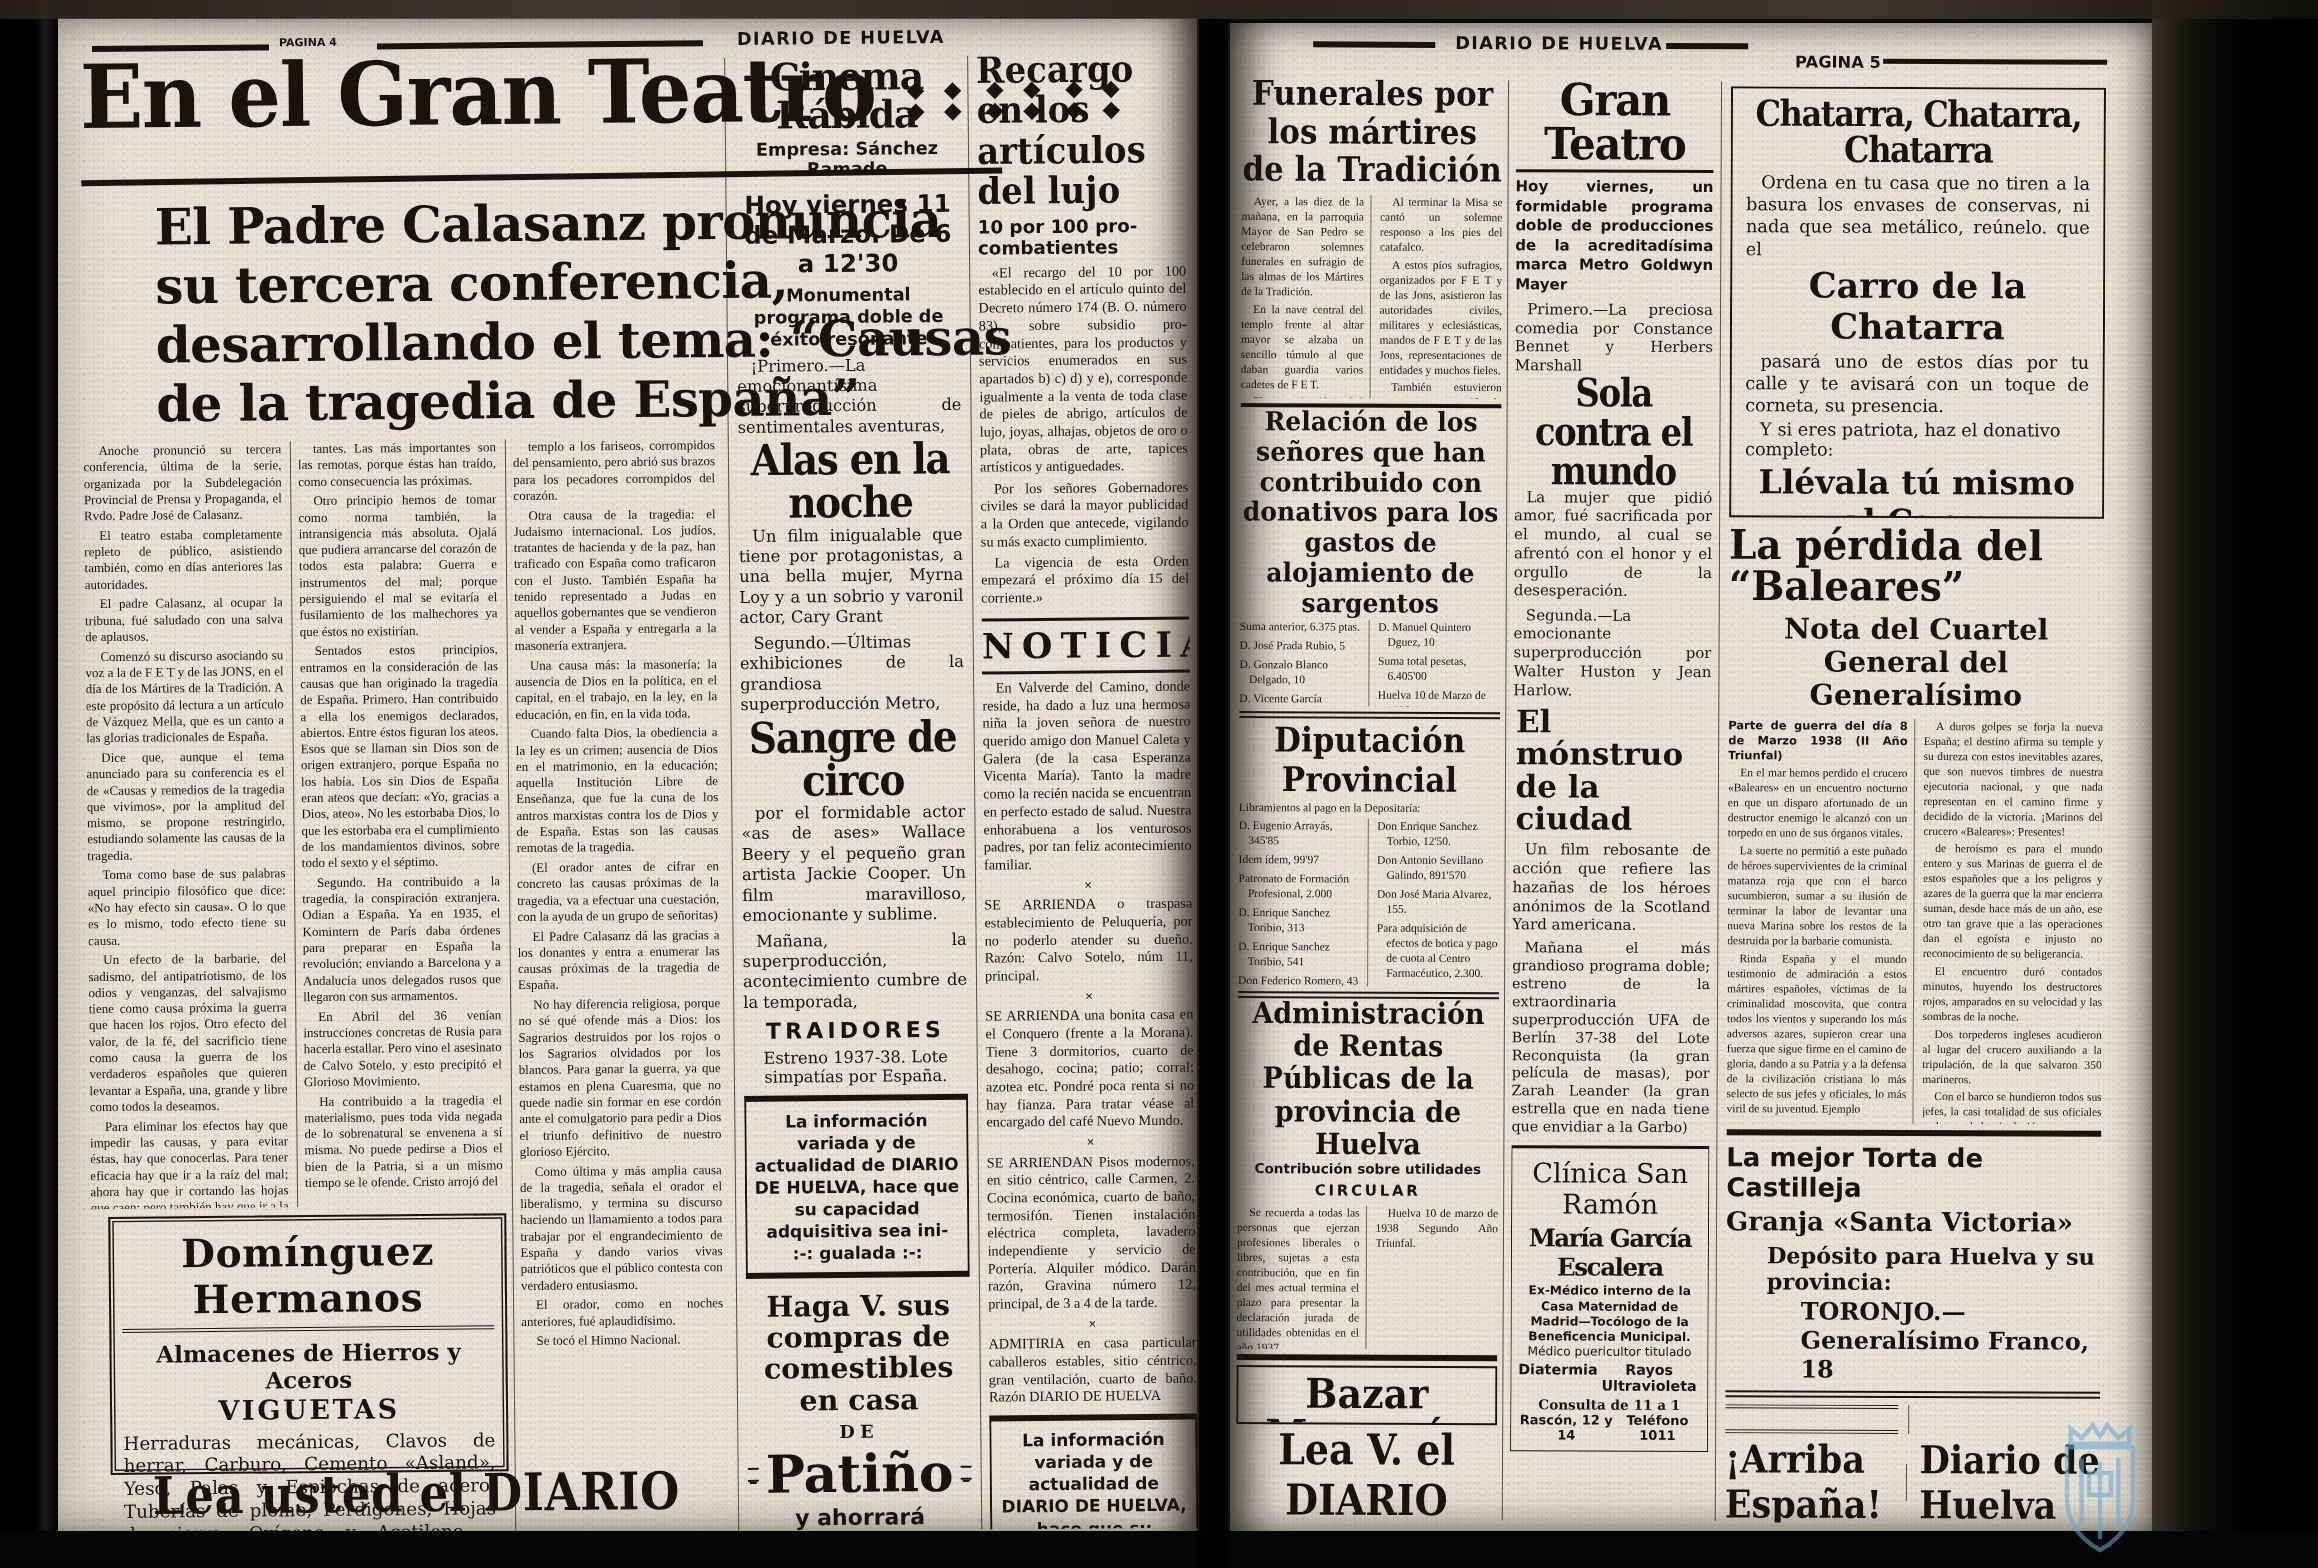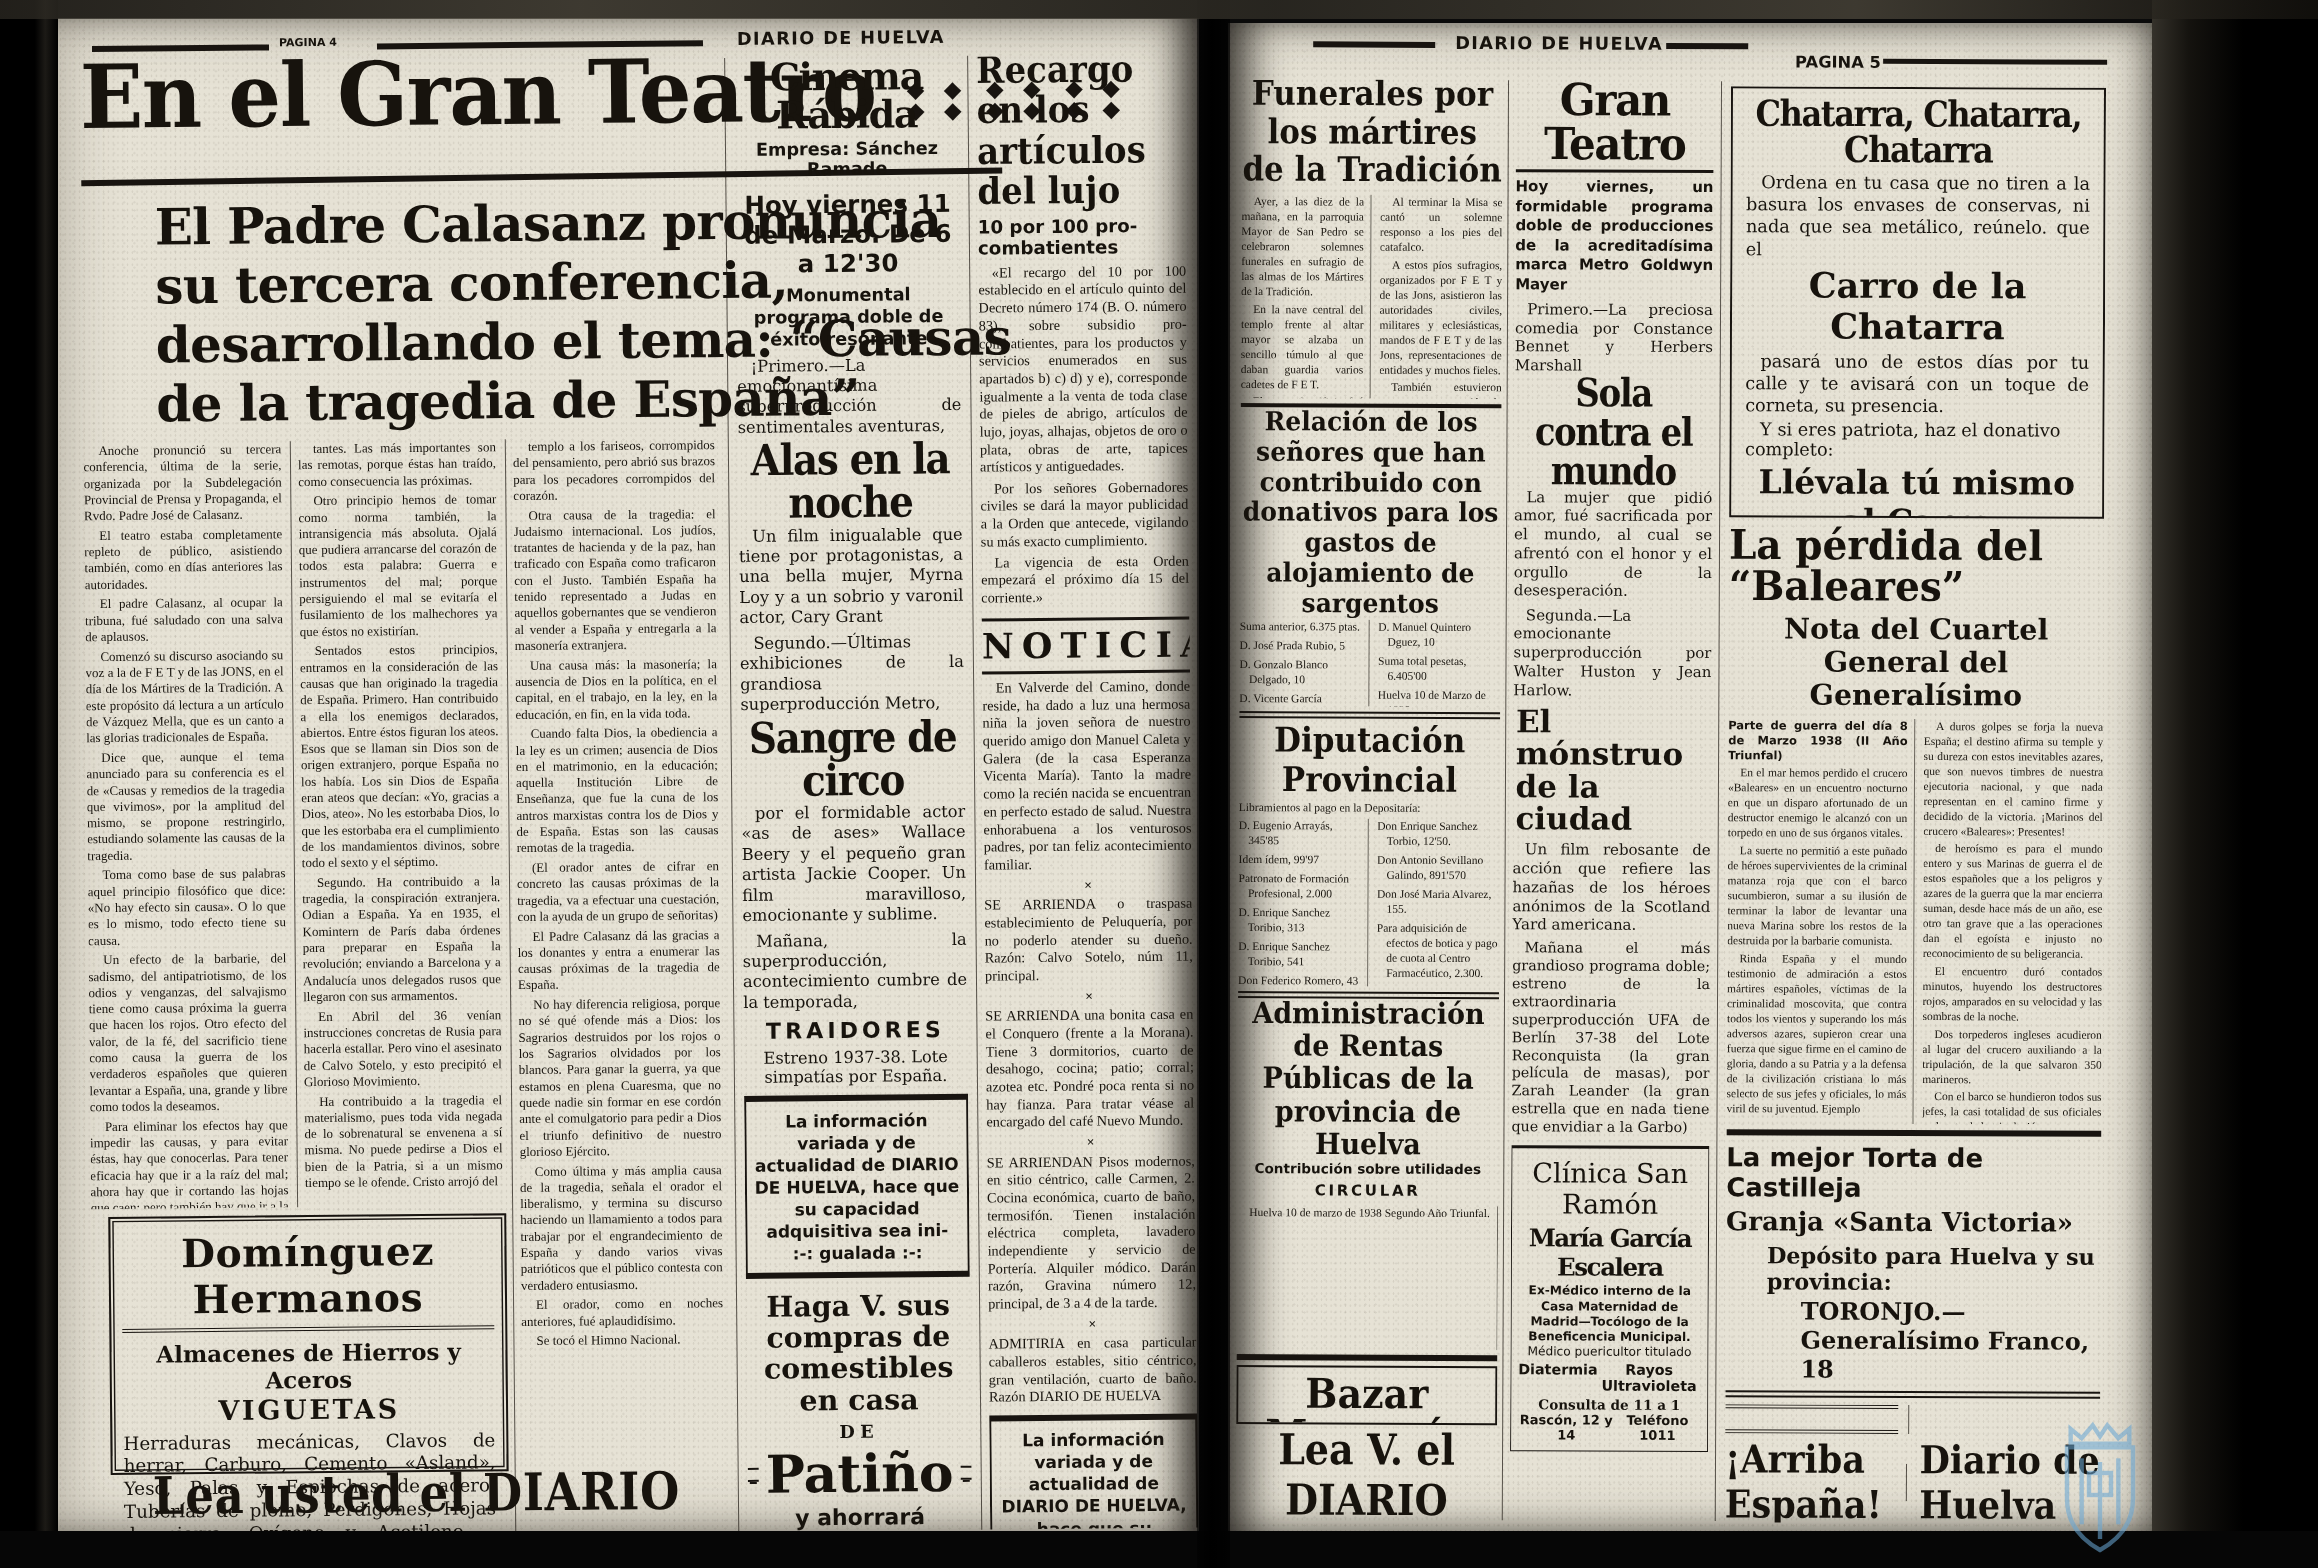--- a/index.html
+++ b/index.html
@@ -224,20 +224,23 @@
             <p>Para adquisición de efectos de botica y pago de cuota al Centro Farmacéutico, 2.300.</p>
             <p>Huelva 10 de marzo de 1938</p>
           </div>
     </div>
     <div class="dhr"></div>
     <div class="serif b ctr" style="font-size:27px;line-height:1.12;transform:scaleY(1.08)">Administración de Rentas Públicas de la provincia de Huelva</div>
     <div class="sans b ctr" style="font-size:13.6px">Contribución sobre utilidades</div>
     <div class="sans b ctr" style="font-size:15px;letter-spacing:2.7px">CIRCULAR</div>
     <div class="twocol p2" style="height:144px">
       <div class="sub">
+            <p>Se recuerda a todas las personas que ejerzan profesiones liberales o libres, sujetas a esta contribución, que en fin del mes actual termina el plazo para presentar la declaración jurada de utilidades obtenidas en el año 1937.</p>
+          </div>
+      <div class="sub">
         <div>
               <p>Huelva 10 de marzo de 1938 Segundo Año Triunfal.</p>
             </div>
 
       </div>
     </div>
     <div style="height:5.4px;background:#181410"></div>
     <div style="border:2.7px solid #181410;padding:9.5px 8.2px;flex:1;overflow:hidden">
       <div class="serif b ctr" style="font-size:38px;line-height:1;transform:scaleY(1.08)">Bazar Mascarós</div>
 

